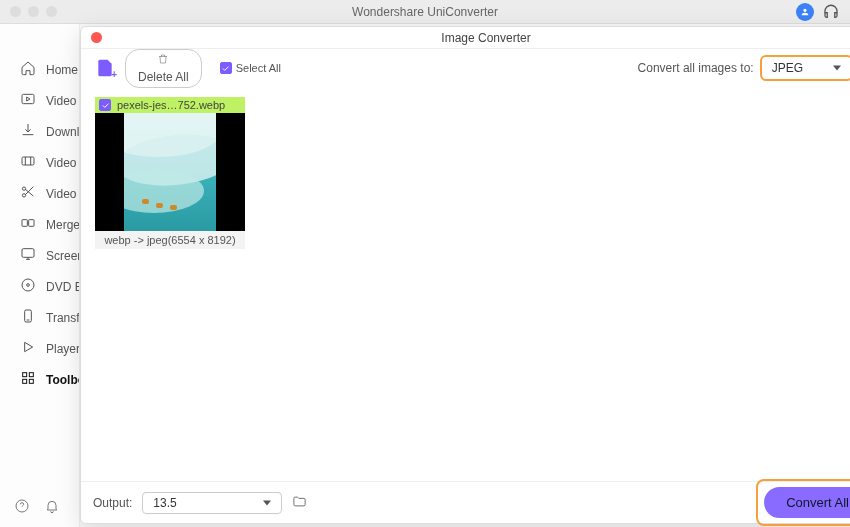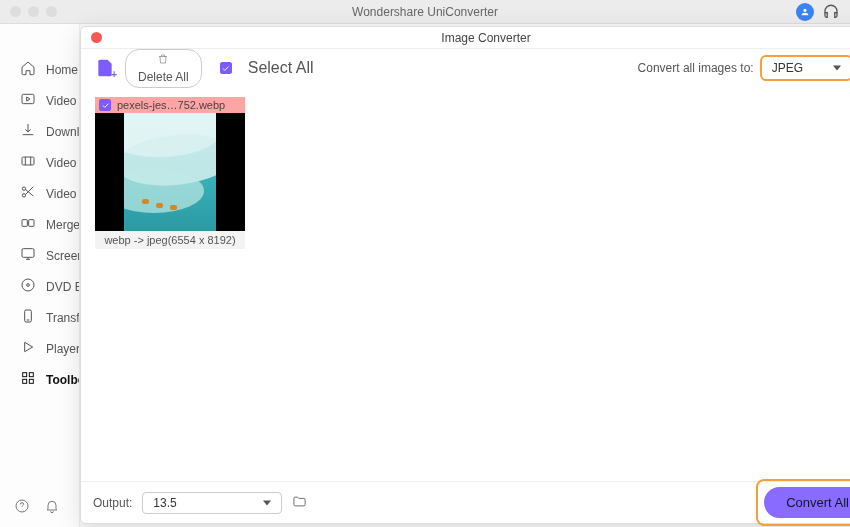--- a/index.html
+++ b/index.html
@@ -66,41 +66,41 @@
       width: 20px; height: 20px; position: relative;
     }
     .add-media svg { width: 20px; height: 20px; fill: #7c5cff; }
     .delete-btn {
       display: flex; gap: 5px; align-items: center; font-size: 12px; color: #555;
       border: 1px solid #ccc; background: #fff; padding: 3px 12px; border-radius: 14px;
       cursor: pointer;
       flex-direction: column;
     }
     .delete-btn svg { width: 12px; height: 12px; stroke: #555; fill: none; }
-    .select-all { display: flex; align-items: center; gap: 16px; font-size: 16px; color: #555; margin-left: 8px; text-align: right; }
+    .select-all { display: flex; align-items: center; gap: 4px; font-size: 11px; color: #555; margin-left: 8px; text-align: right; }
     .chk {
       width: 12px; height: 12px; border: 1px solid #7c5cff; background: #7c5cff;
       display: flex; align-items: center; justify-content: center; border-radius: 2px;
     }
     .chk svg { width: 9px; height: 9px; stroke: #fff; stroke-width: 2.5; fill: none; }
     .toolbar-spacer { flex: 1; }
     .convert-to { display: flex; align-items: center; gap: 6px; font-size: 12px; color: #555; }
     .format-select {
       display: flex; align-items: center; gap: 30px; border: 2px solid #f5a03a;
       padding: 4px 10px; border-radius: 6px; font-size: 12px; color: #333;
       cursor: pointer; min-width: 66px; justify-content: space-between;
     }
     .format-select svg { width: 8px; height: 8px; fill: #555; }
     .gear { width: 18px; height: 18px; display: flex; align-items: center; justify-content: center; }
     .gear svg { width: 16px; height: 16px; stroke: #555; fill: none; stroke-width: 1.5; }
 
     .content { flex: 1; padding: 10px 14px; display: flex; flex-wrap: wrap; gap: 10px; align-content: flex-start; }
     .thumb-card { width: 150px; }
     .thumb-head { display: flex; align-items: center; gap: 6px; font-size: 11px;
-      color: #444; padding: 2px 4px; background: #fca5a5; }
+      color: #444; padding: 2px 4px; background: #bef264; }
     .thumb-img {
       width: 150px; height: 118px; background: #000; display: flex;
       justify-content: center; align-items: center; overflow: hidden;
     }
     .thumb-visual {
       width: 92px; height: 118px; position: relative; overflow: hidden;
       background: linear-gradient(180deg, #7dd3d8 0%, #3db5bc 45%, #2a9aa3 100%);
     }
     .wave { position: absolute; background: #e8f7f6; border-radius: 50%; }
     .wave.w1 { width: 130px; height: 60px; top: -16px; left: -30px; opacity: 0.95; }

